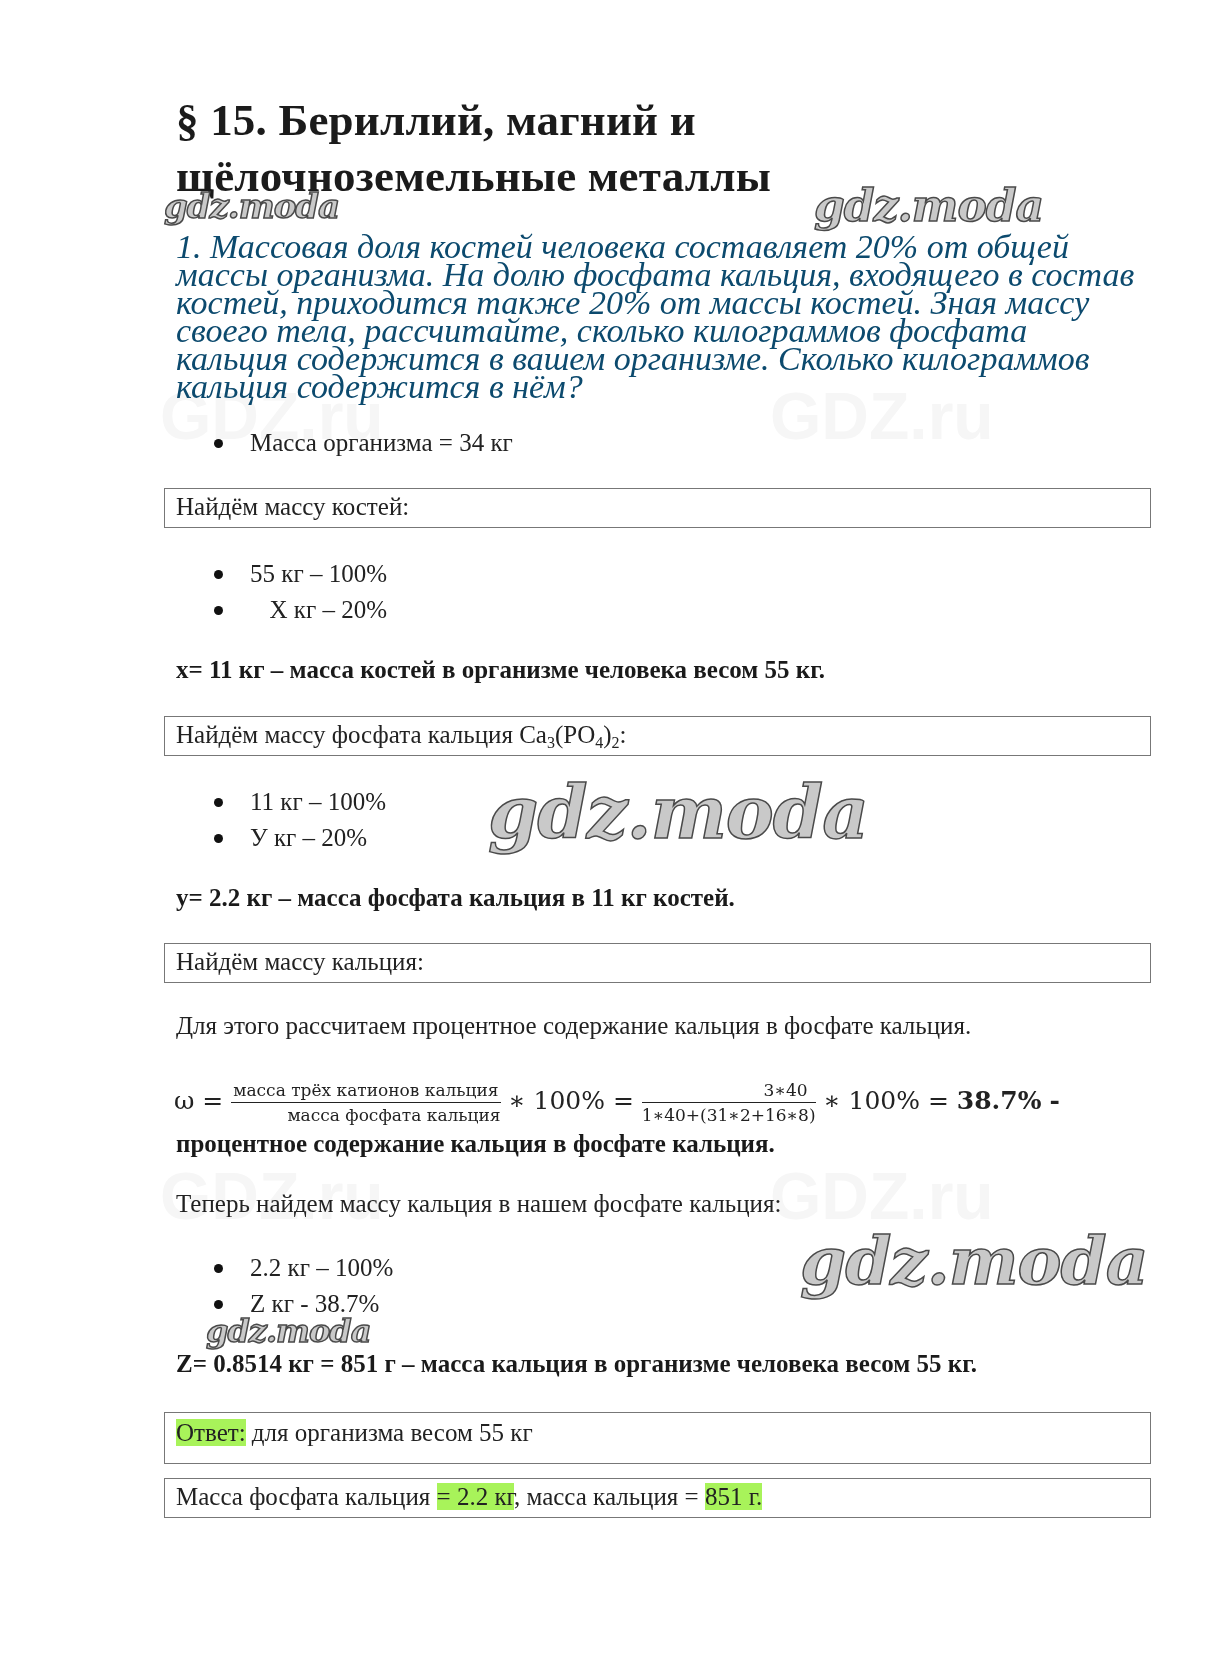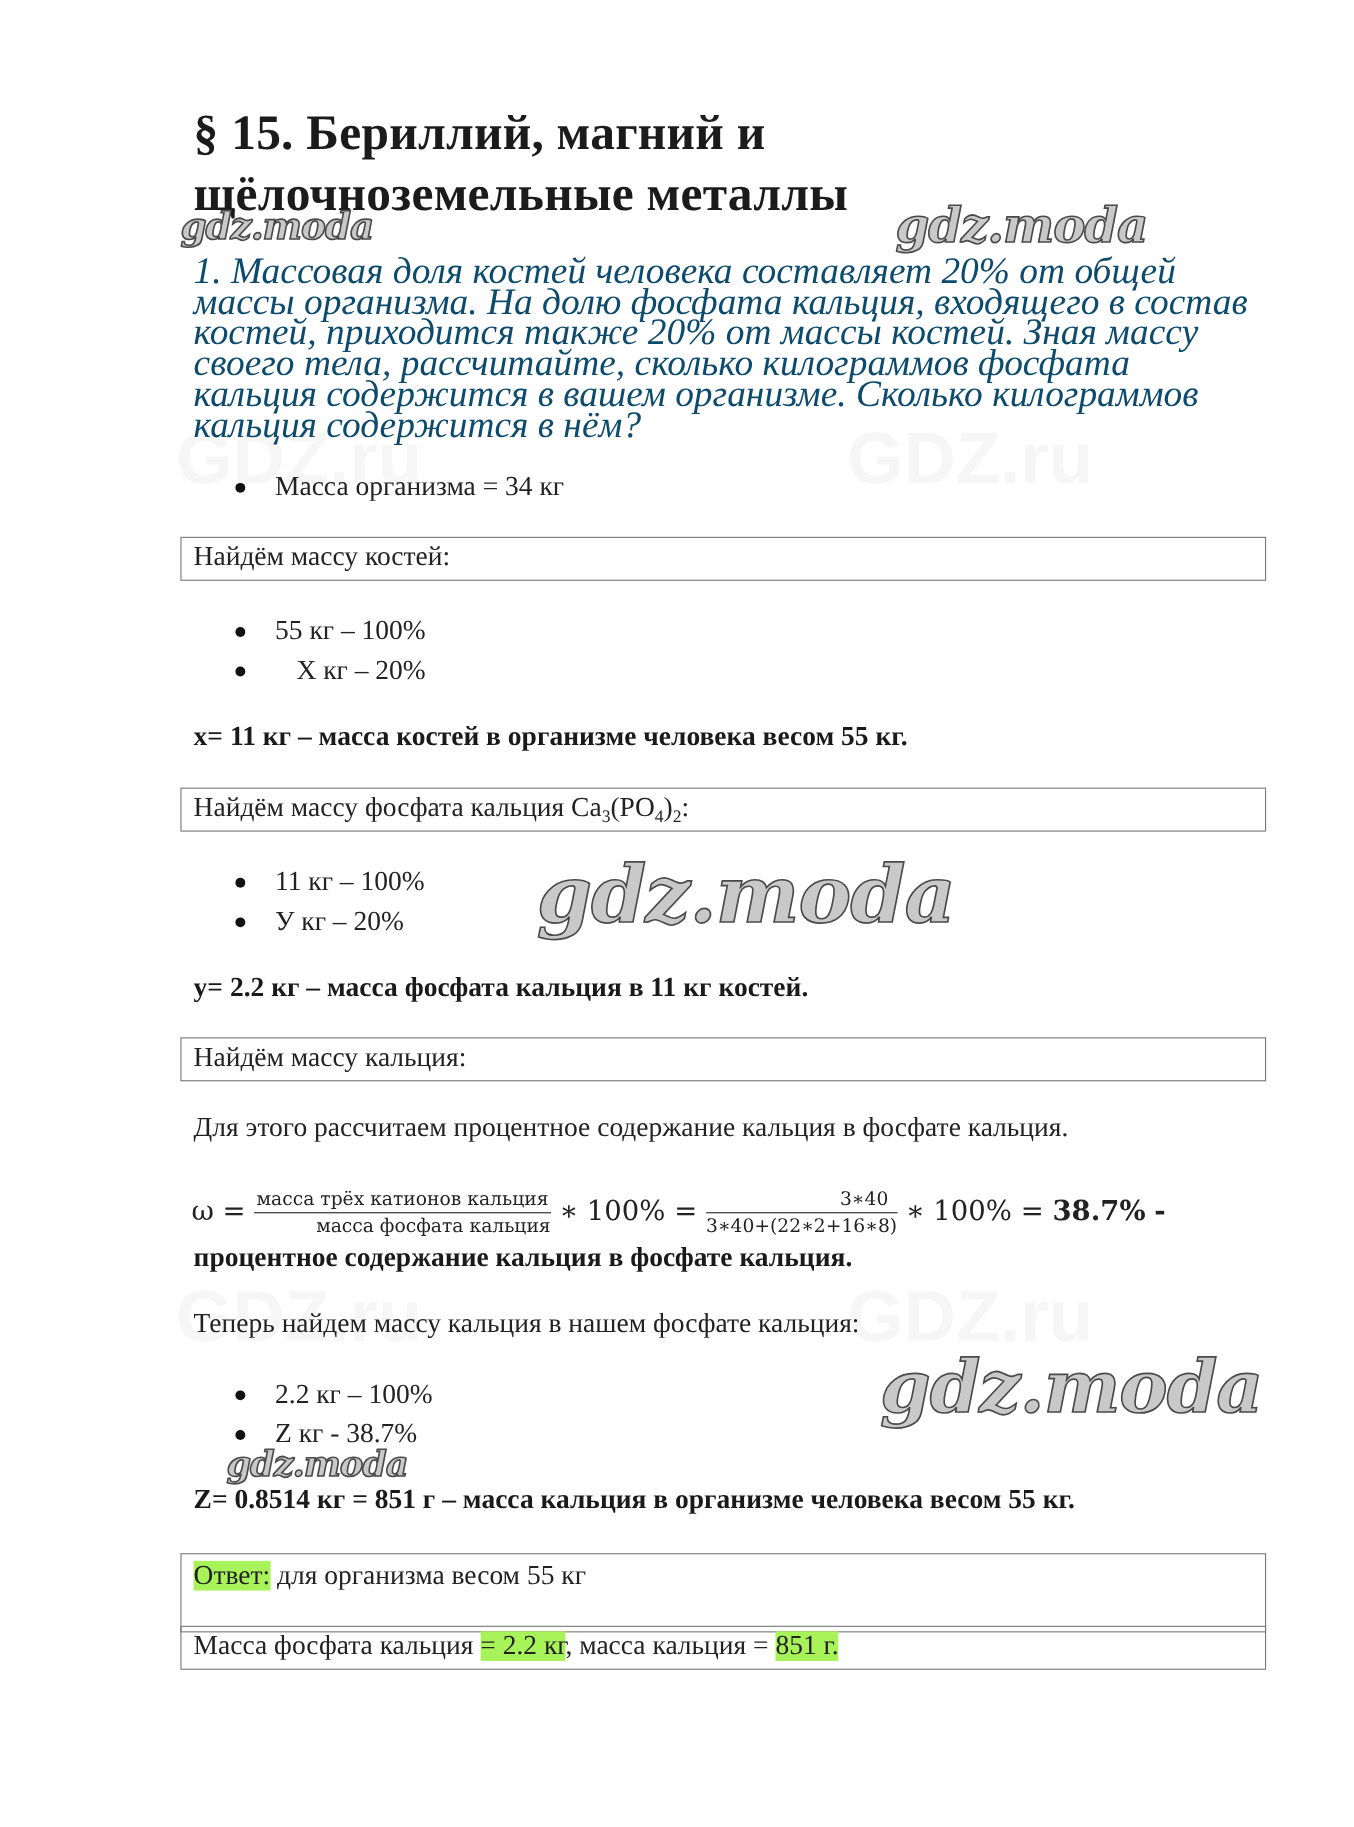--- a/index.html
+++ b/index.html
@@ -80,21 +80,21 @@
 
 <div class="abs formula">
   <span>ω =</span>
   <span class="frac small">
     <span class="num">масса трёх катионов кальция</span>
     <span class="den">масса фосфата кальция</span>
   </span>
   <span>∗ 100% =</span>
   <span class="frac small">
     <span class="num" style="padding:0 8px 2px;">3∗40</span>
-    <span class="den">3∗40+(22∗2+16∗8)</span>
+    <span class="den">1∗40+(31∗2+16∗8)</span>
   </span>
   <span>∗ 100% =</span>
   <b>38.7%</b>
   <b>-</b>
 </div>
 <div class="abs bold" style="left:176px;top:1130px;">процентное содержание кальция в фосфате кальция.</div>
 
 <div class="abs wm-ghost" style="left:160px;top:1158px;font-size:66px;">GDZ.ru</div>
 <div class="abs wm-ghost" style="left:770px;top:1158px;font-size:66px;">GDZ.ru</div>
 
@@ -102,18 +102,18 @@
 <div class="abs bul" style="left:176px;top:1250px;">
   <ul>
     <li>2.2 кг – 100%</li>
     <li>Z кг - 38.7%</li>
   </ul>
 </div>
 <div class="abs wm" style="left:800px;top:1222px;font-size:66px;">gdz.moda</div>
 <div class="abs wm" style="left:206px;top:1312px;font-size:32px;">gdz.moda</div>
 <div class="abs bold" style="left:176px;top:1350px;">Z= 0.8514 кг = 851 г – масса кальция в организме человека весом 55 кг.</div>
 
-<div class="abs box" style="top:1412px;height:72px;padding-top:2px;">
+<div class="abs box" style="top:1412px;height:52px;padding-top:2px;">
   <span class="hl">Ответ:</span><span> для организма весом 55 кг</span>
 </div>
 <div class="abs box" style="top:1478px;height:40px;">
   <span>Масса фосфата кальция </span><span class="hl">= 2.2 кг</span><span>, масса кальция = </span><span class="hl">851 г.</span>
 </div>
 
 </body></html>

